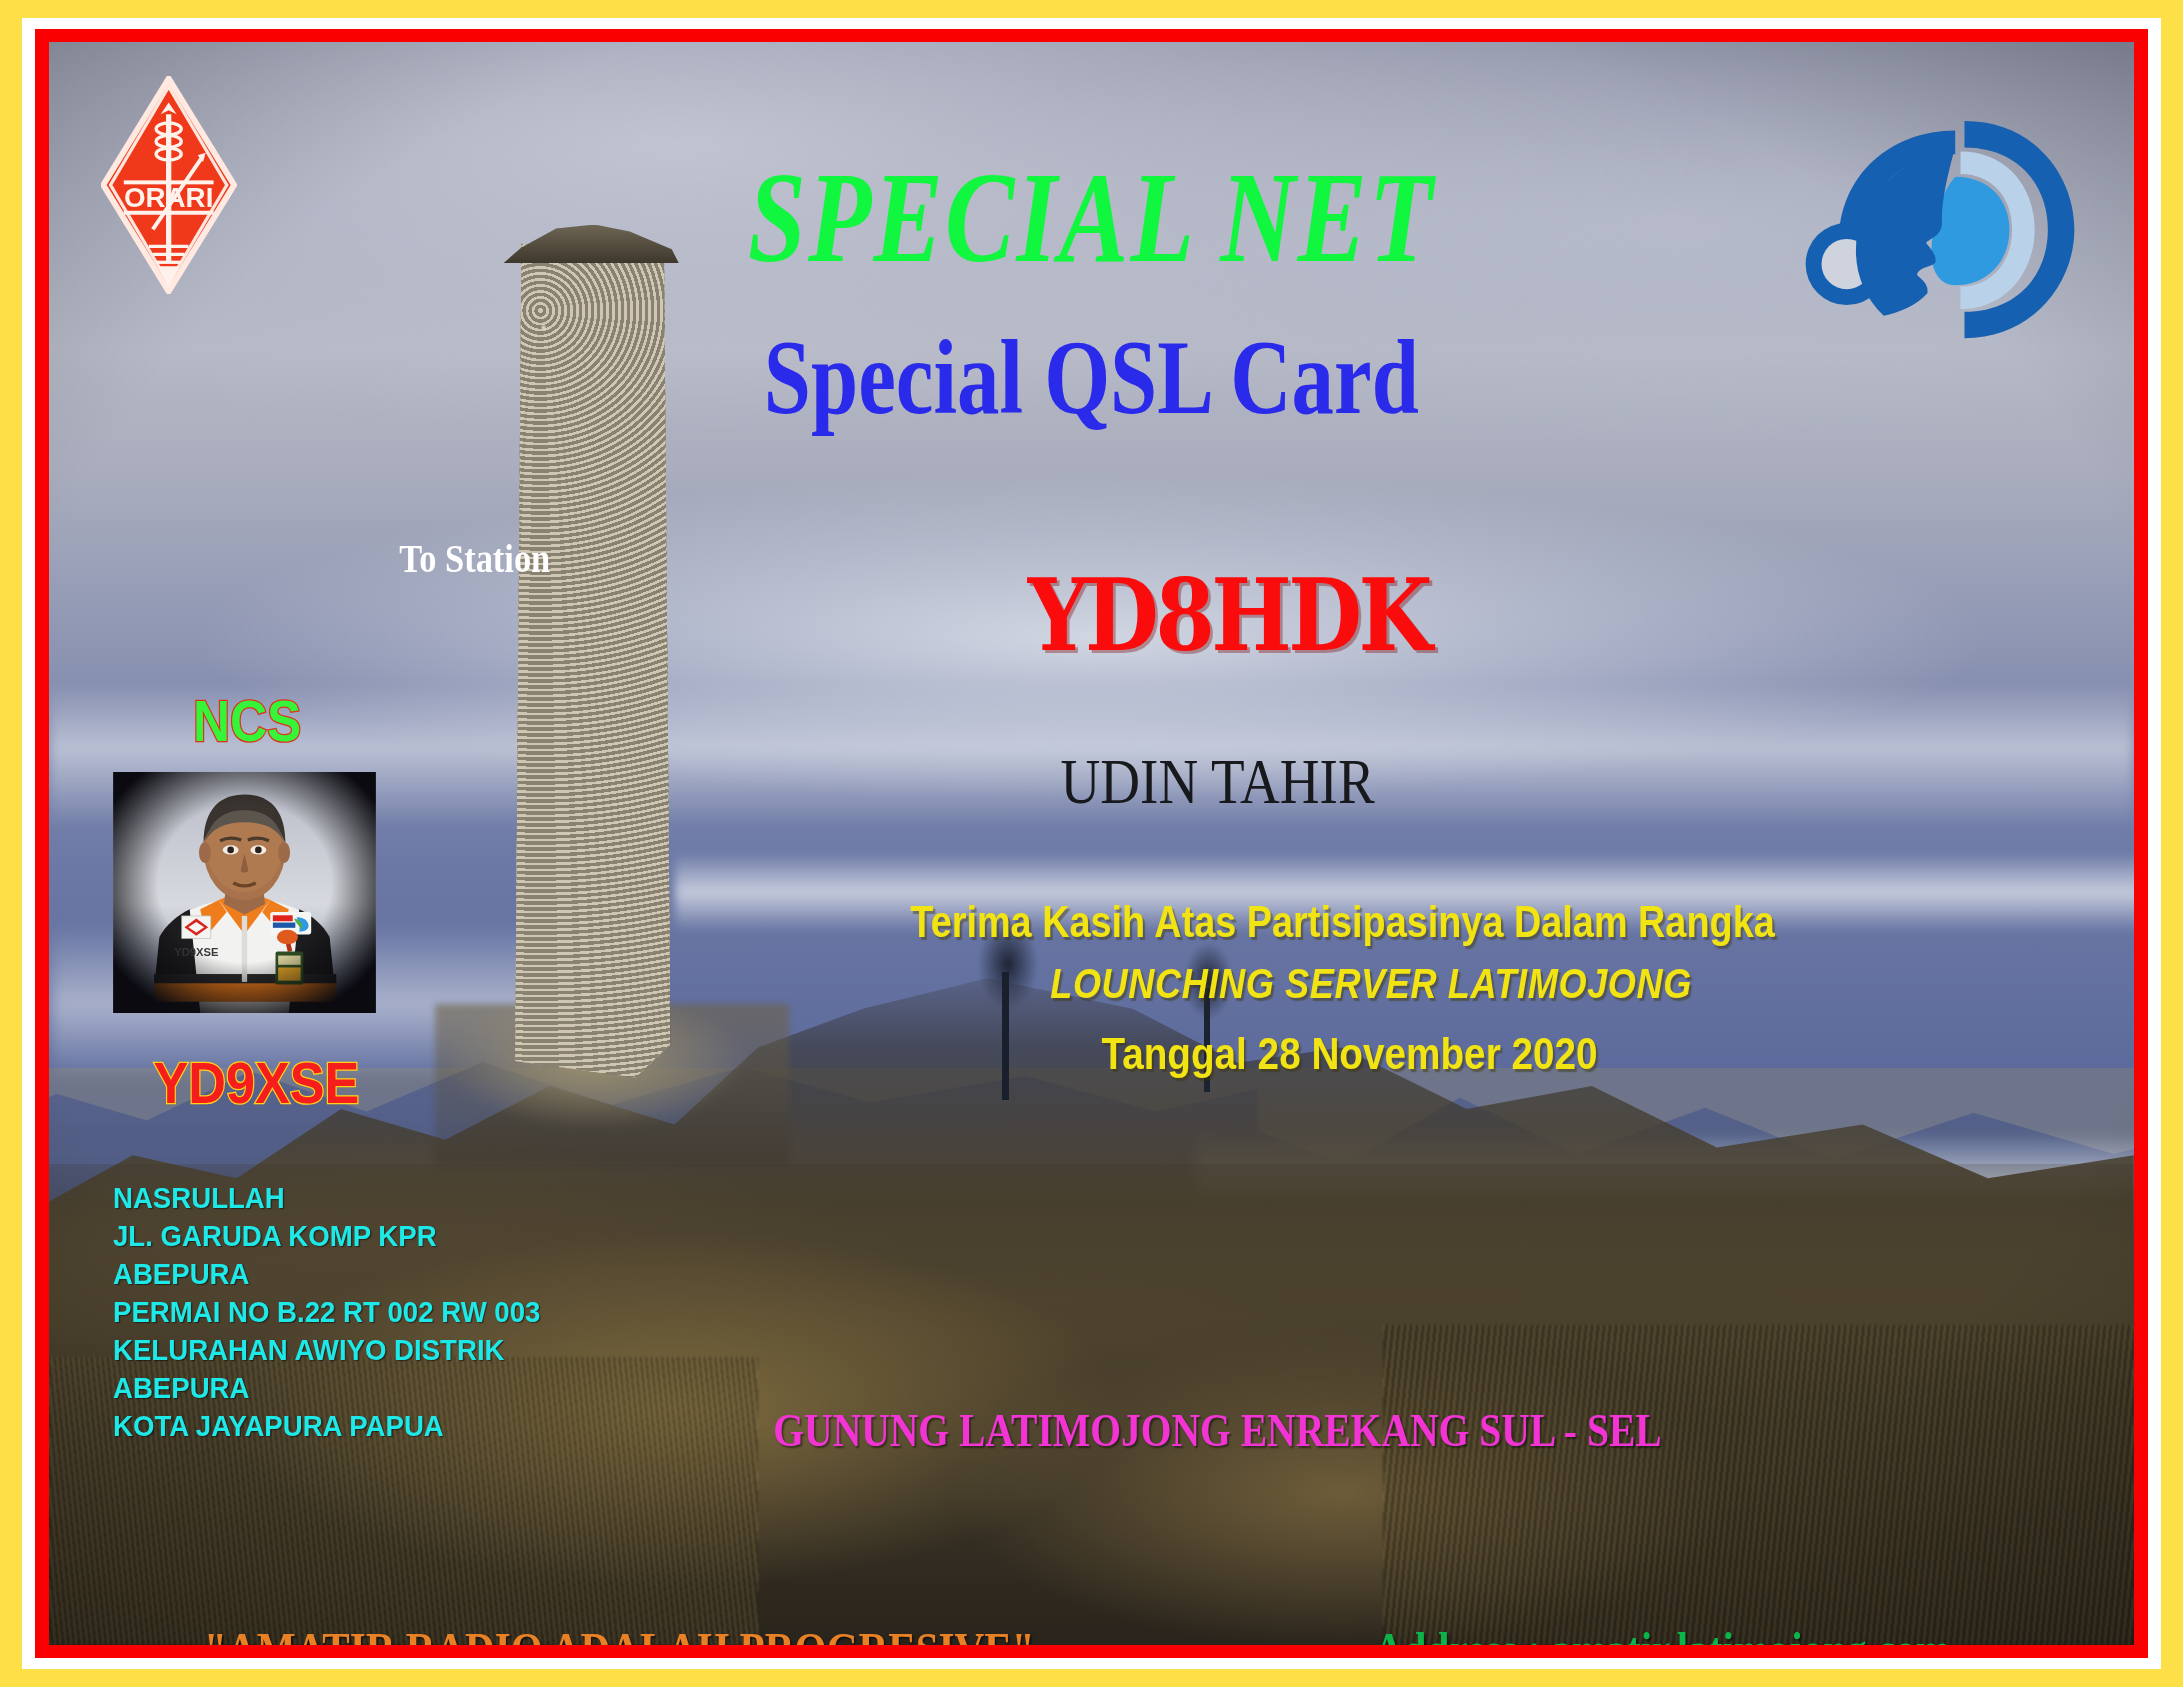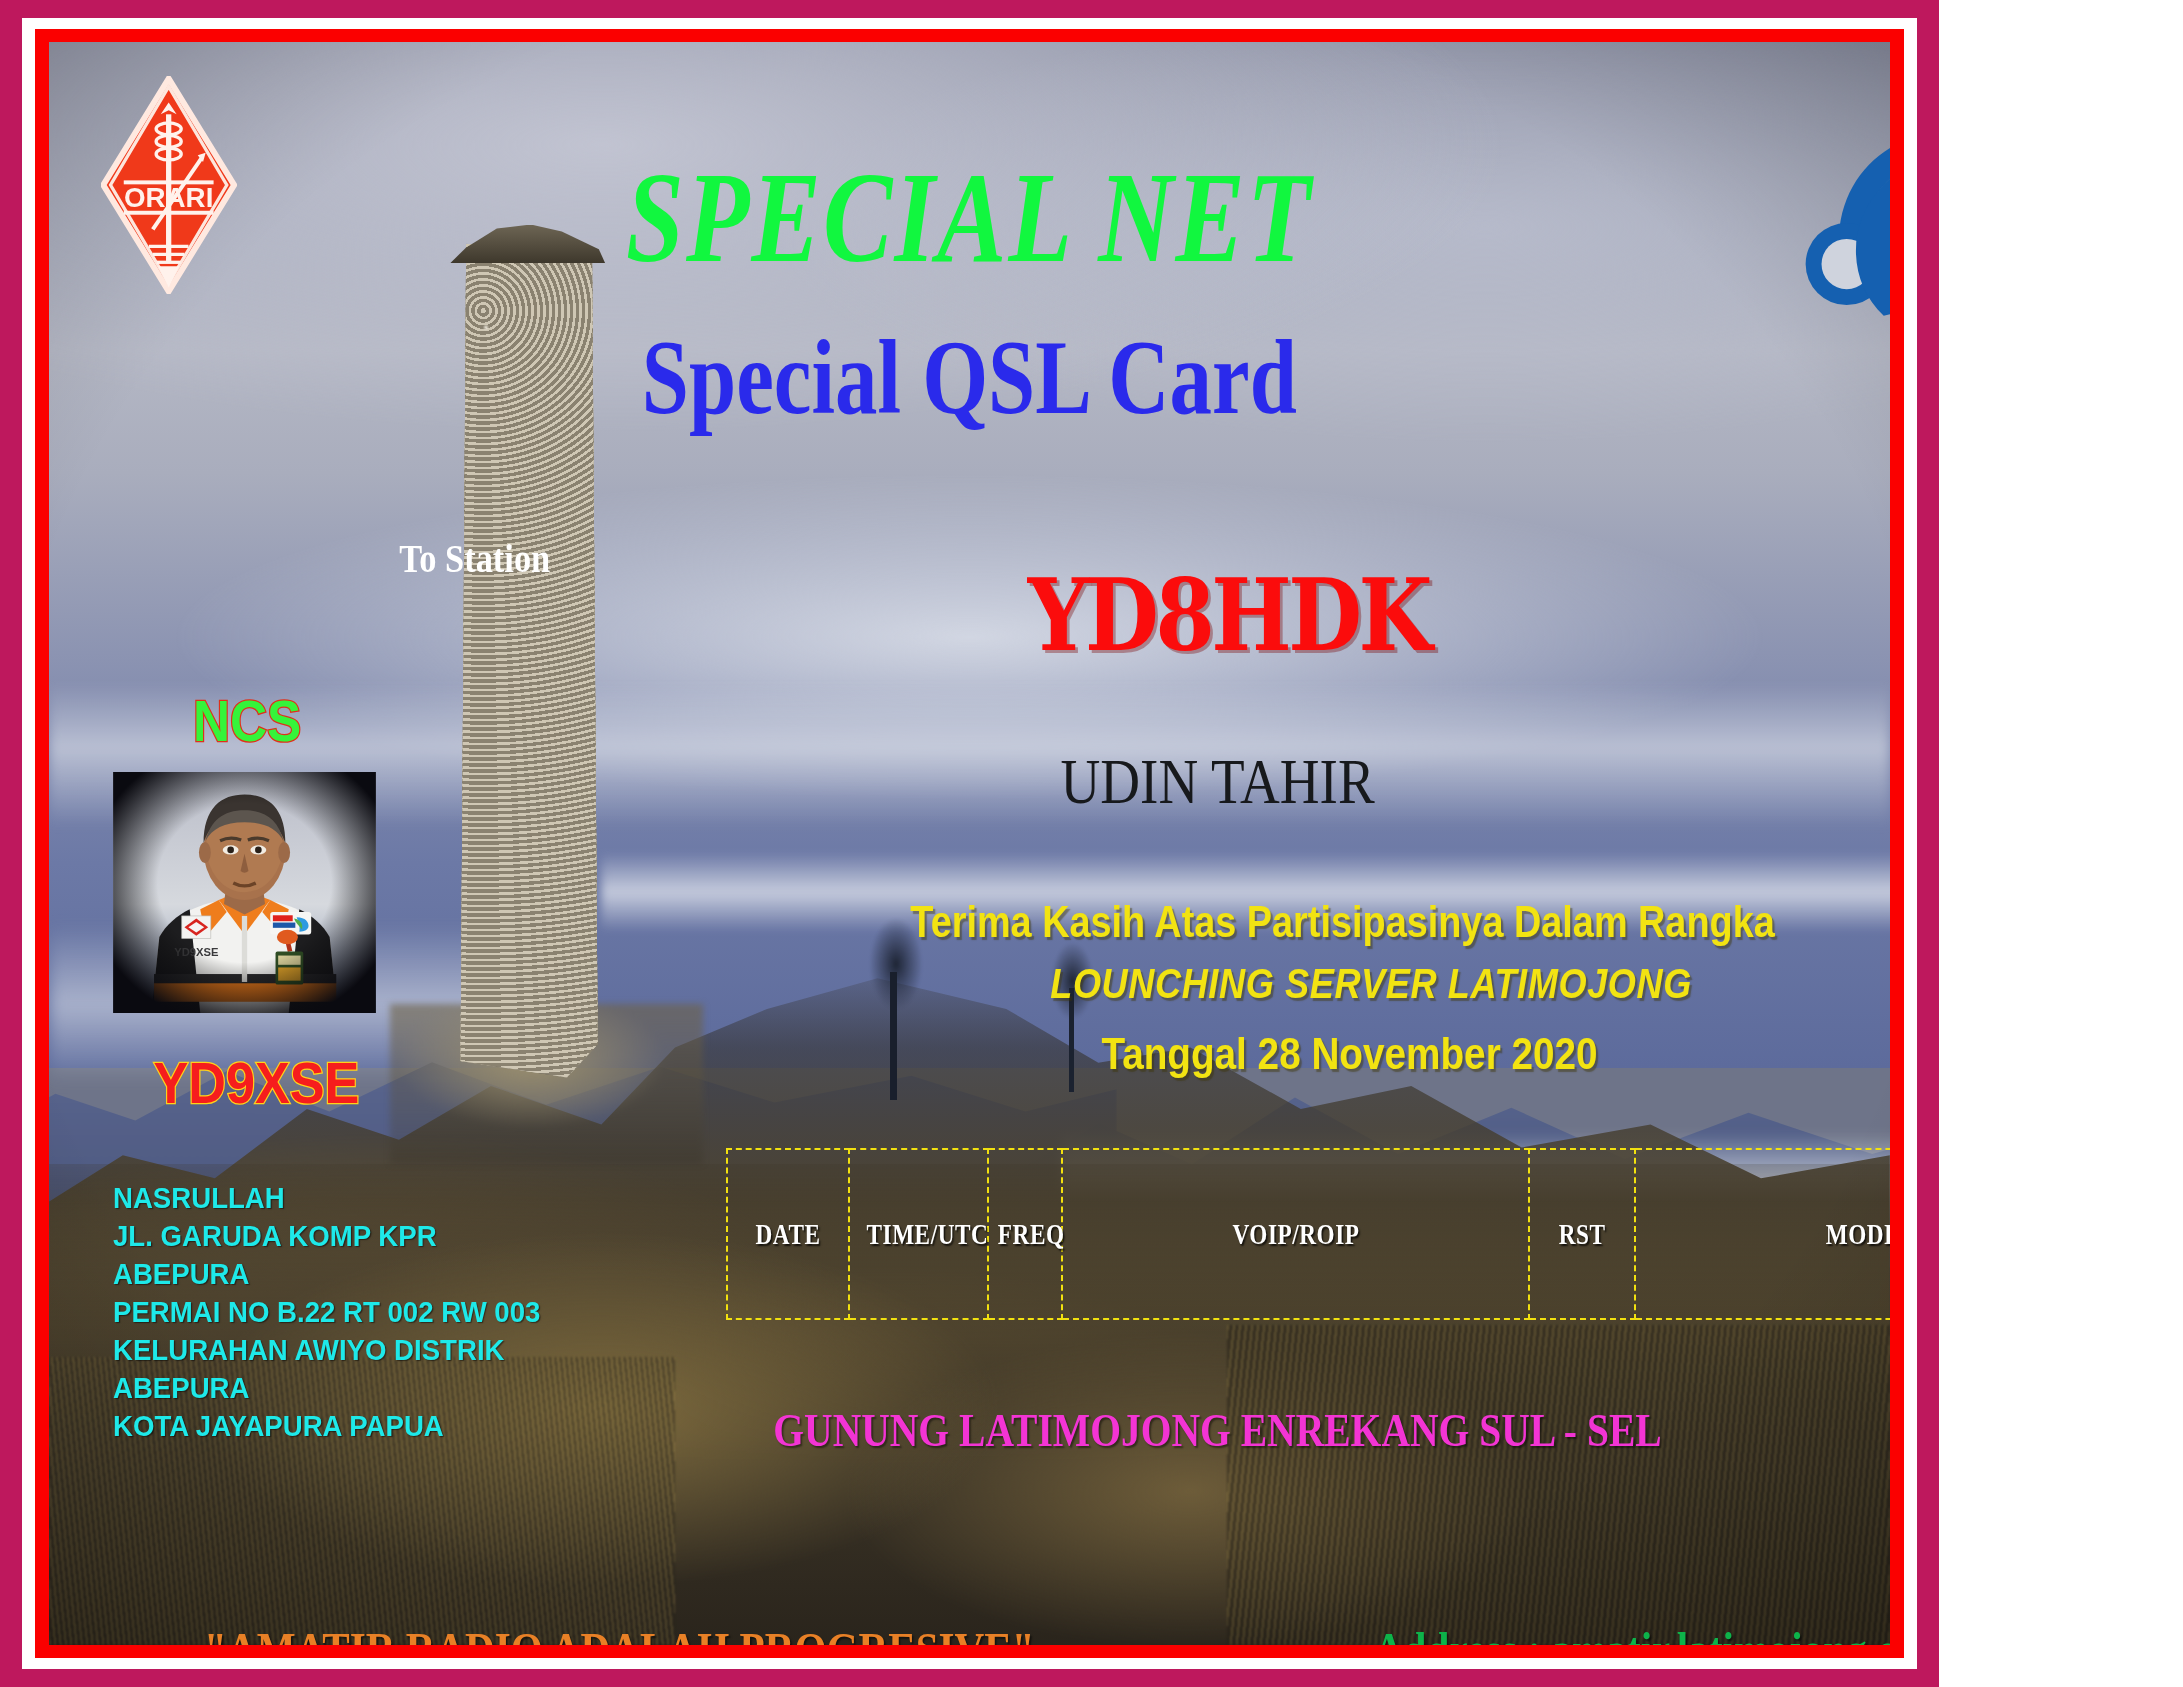--- a/index.html
+++ b/index.html
@@ -1,19 +1,19 @@
 <!DOCTYPE html>
 <html style="font-size:10.6px"><head>
 <meta charset="utf-8">
 <style>
   html,body{margin:0;padding:0;background:#fff;}
   body{width:2183px;height:1687px;font-family:"Liberation Serif",serif;overflow:hidden;}
 
   
-  #card{position:absolute;left:0;top:0;width:1939px;height:1687px;background:#be185d;box-sizing:border-box;padding-left:48px;}
+  #card{position:absolute;left:0;top:0;width:2183px;height:1687px;background:#fde047;box-sizing:border-box;padding-left:48px;}
   #gap{position:absolute;left:22px;top:18px;right:22px;bottom:18px;background:#ffffff;}
   #inner-red{position:absolute;left:12.6px;top:11.2px;right:12.6px;bottom:11.2px;background:#fb0000;}
   #photo{position:absolute;left:14.6px;top:12.6px;right:14.6px;bottom:12.6px;overflow:hidden;
          background:#6e7489;}
 
   
   .sky{position:absolute;left:0;top:0;width:100%;height:64%;
        background:
          radial-gradient(ellipse 70% 40% at 30% 10%, rgba(200,202,215,.85), rgba(0,0,0,0) 70%),
          radial-gradient(ellipse 55% 30% at 78% 18%, rgba(188,192,208,.75), rgba(0,0,0,0) 70%),
@@ -353,28 +353,20 @@
       <table>
         <colgroup>
           <col style="width:8.97%">
           <col style="width:10.18%">
           <col style="width:5.43%">
           <col style="width:34.27%">
           <col style="width:7.75%">
           <col style="width:33.40%">
         </colgroup>
         <tbody>
-                <tr class="head">
-          <td><span>DATE</span></td>
-          <td><span>TIME/UTC</span></td>
-          <td><span>FREQ</span></td>
-          <td><span>VOIP/ROIP</span></td>
-          <td><span>RST</span></td>
-          <td><span>MODE</span></td>
-        </tr>
       </tbody>
             </table>
     </div>
 
     <div id="loc">GUNUNG LATIMOJONG ENREKANG SUL - SEL</div>
 
     <div id="motto">"AMATIR  RADIO ADALAH PROGRESIVE"</div>
     <div id="web">Address  : amatir.latimojong.com</div>
 
    </div>

